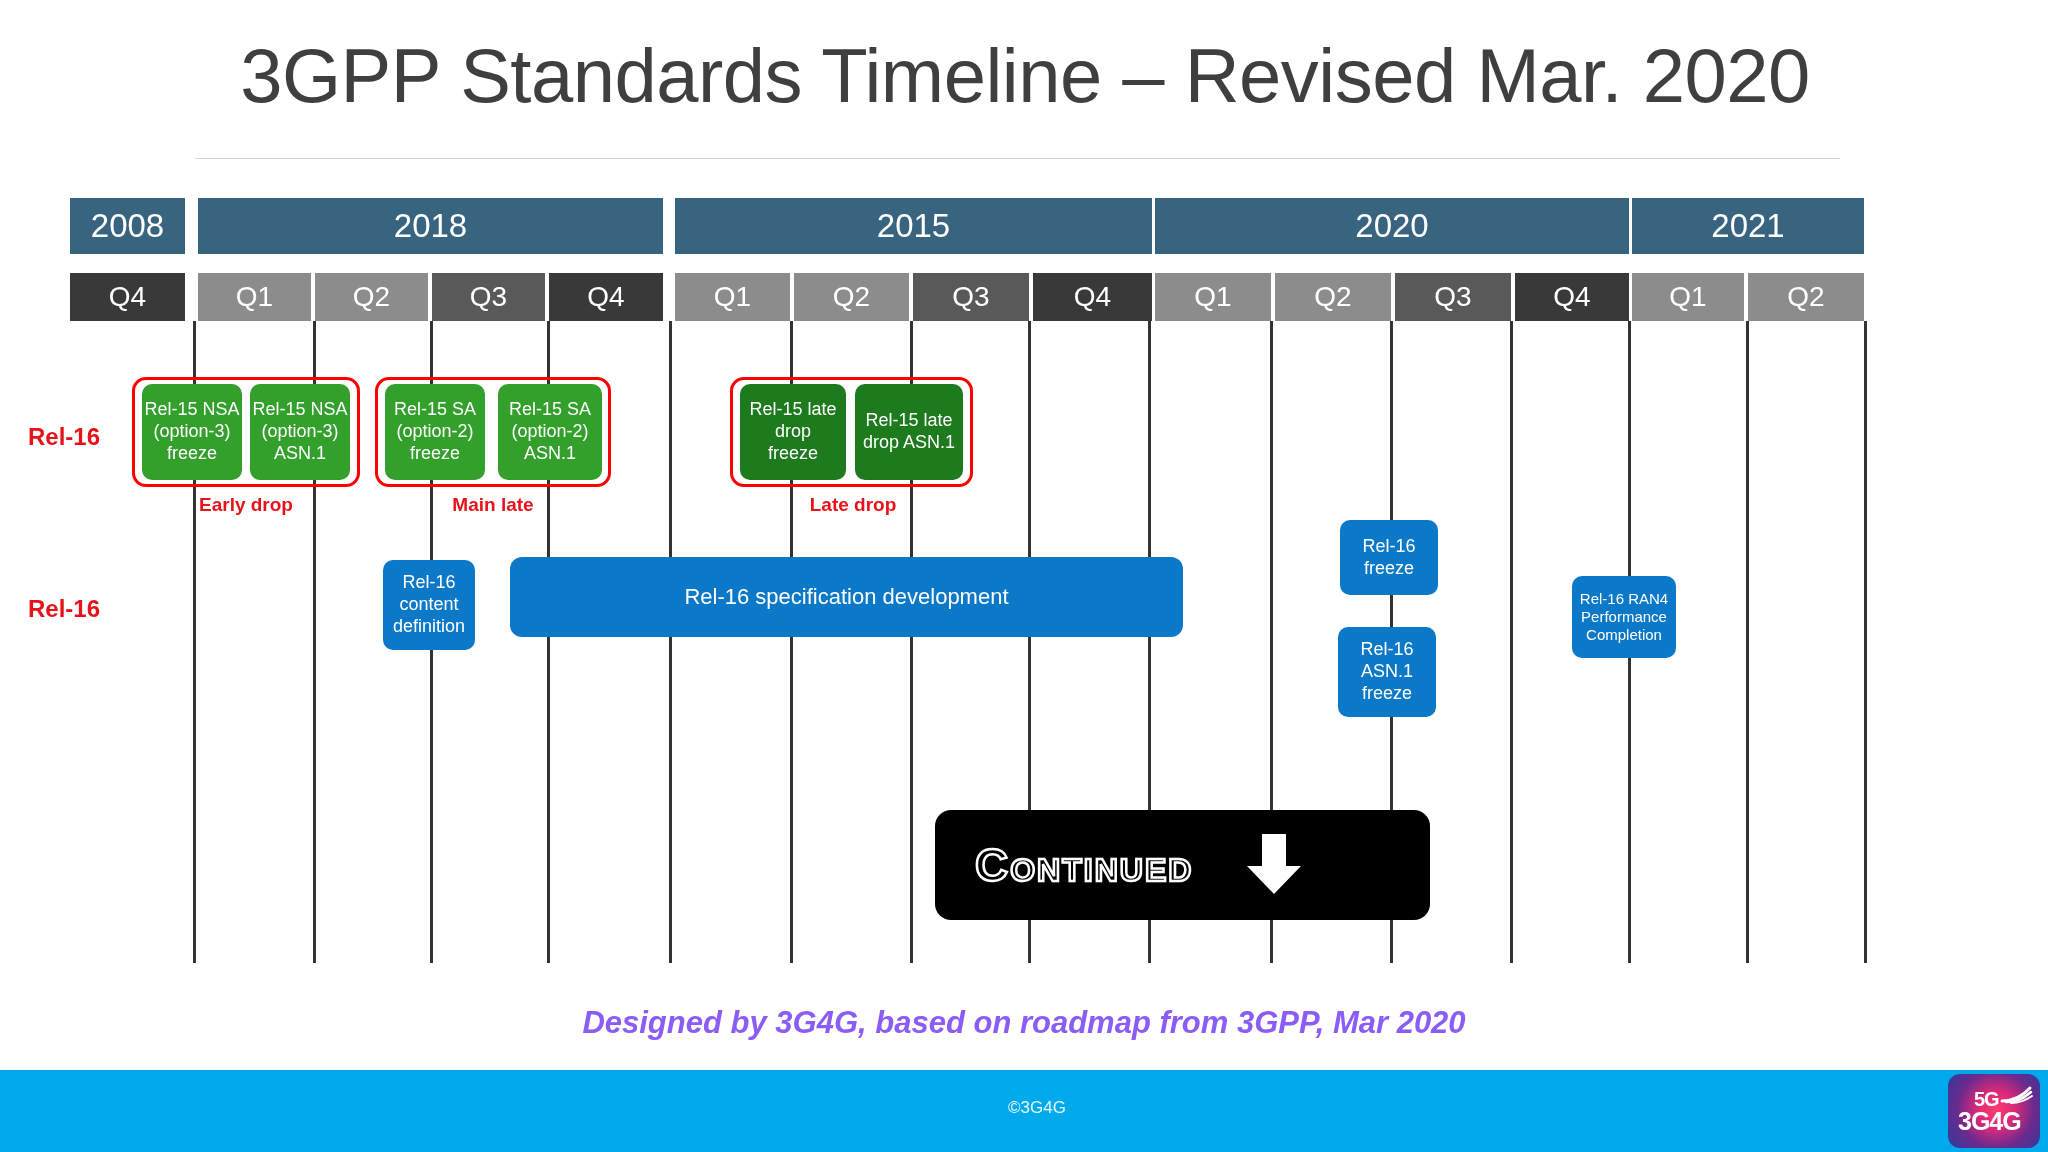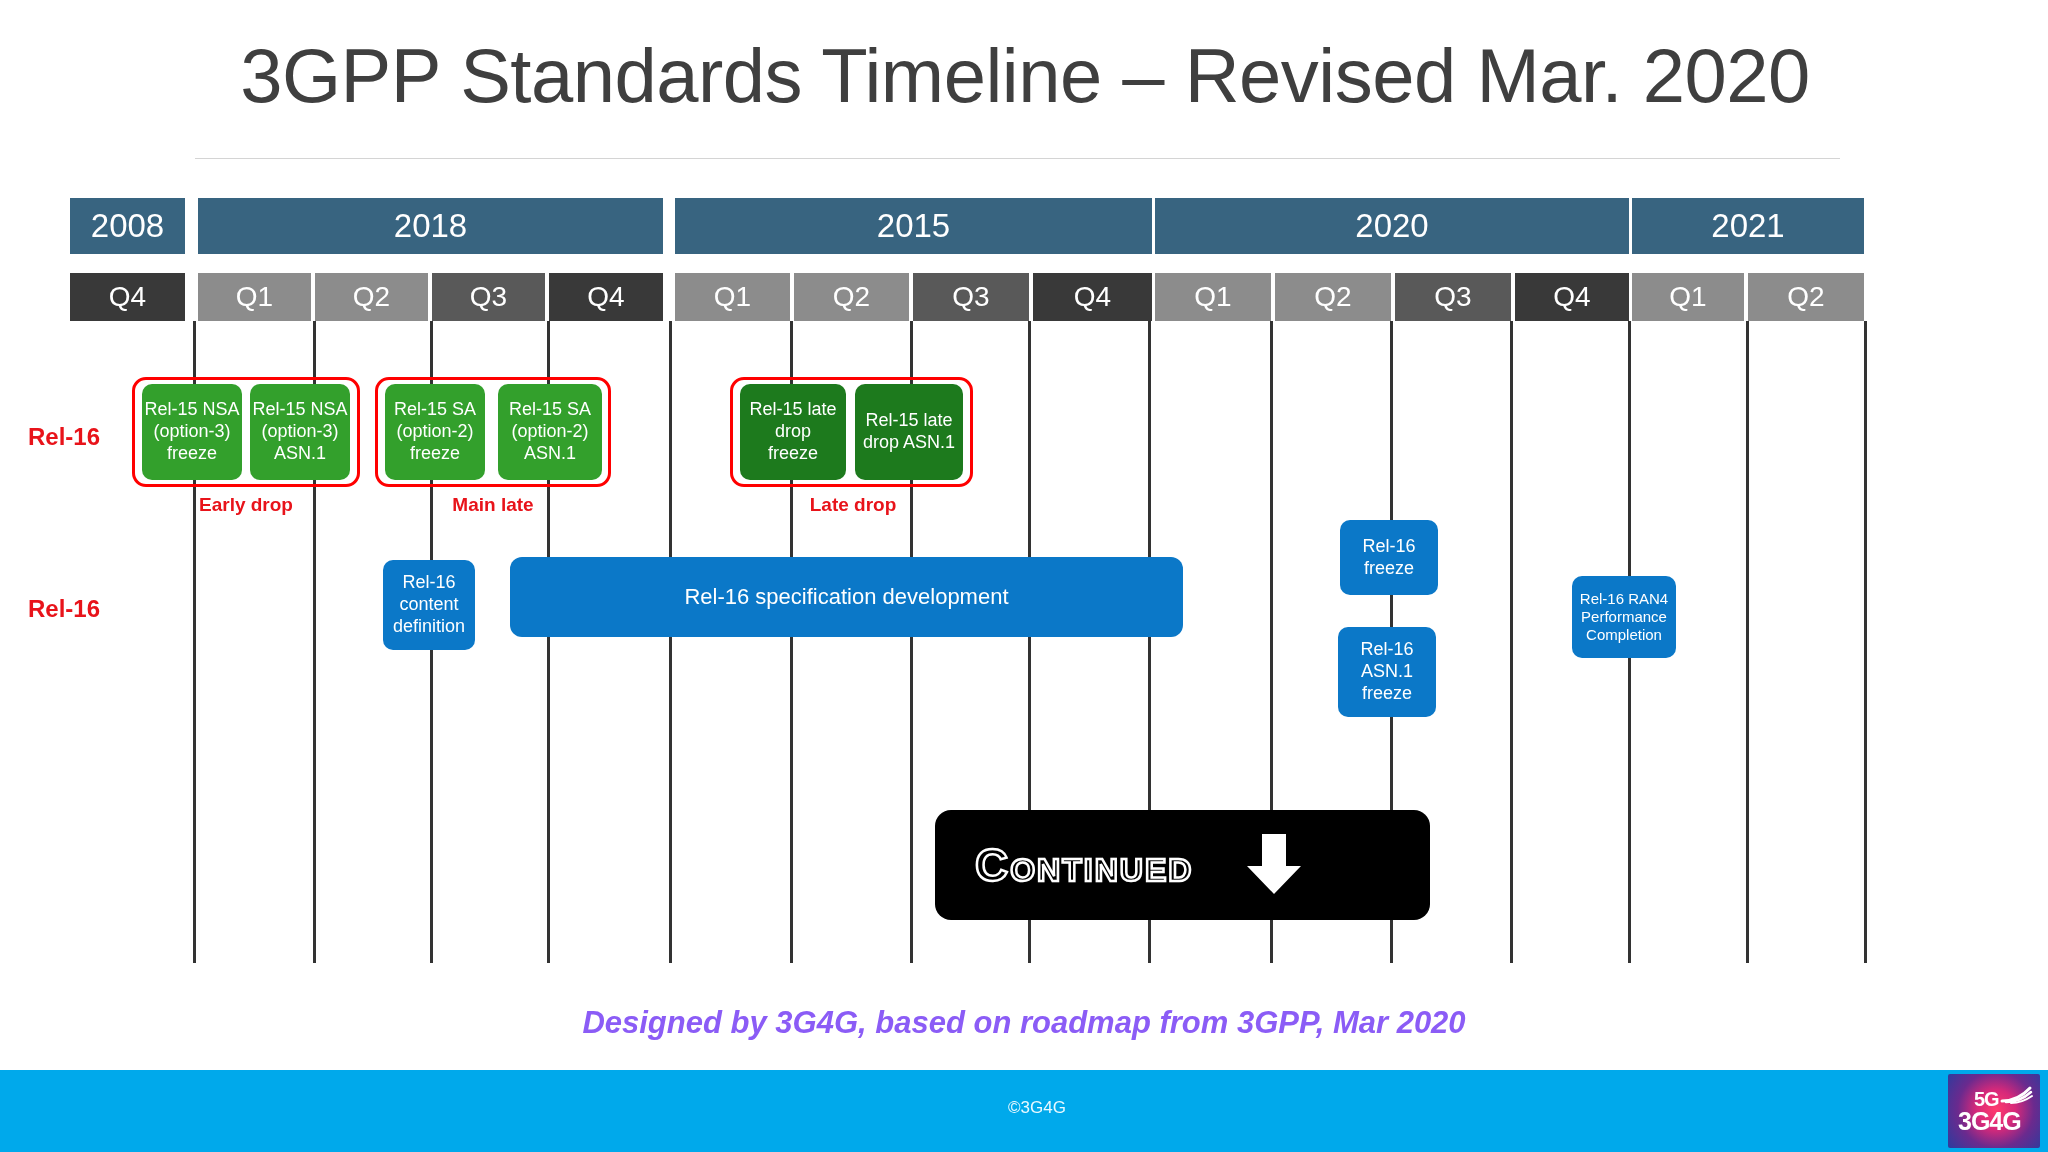--- a/index.html
+++ b/index.html
@@ -198,21 +198,21 @@
     color: #e8f9ff;
     font-size: 17px;
     padding-left: 13px;
   }
   #logo {
     position: absolute;
     right: 8px;
     top: 1074px;
     width: 92px;
     height: 74px;
-    border-radius: 2px;
+    border-radius: 12px;
     background:
       radial-gradient(circle at 52% 48%, #ff3b6e 0%, #d6297a 32%, #6b2a8e 62%, #2b3c9e 100%);
     overflow: hidden;
   }
   #logo-5g {
     position: absolute;
     left: 26px;
     top: 14px;
     color: #ffffff;
     font-size: 20px;

